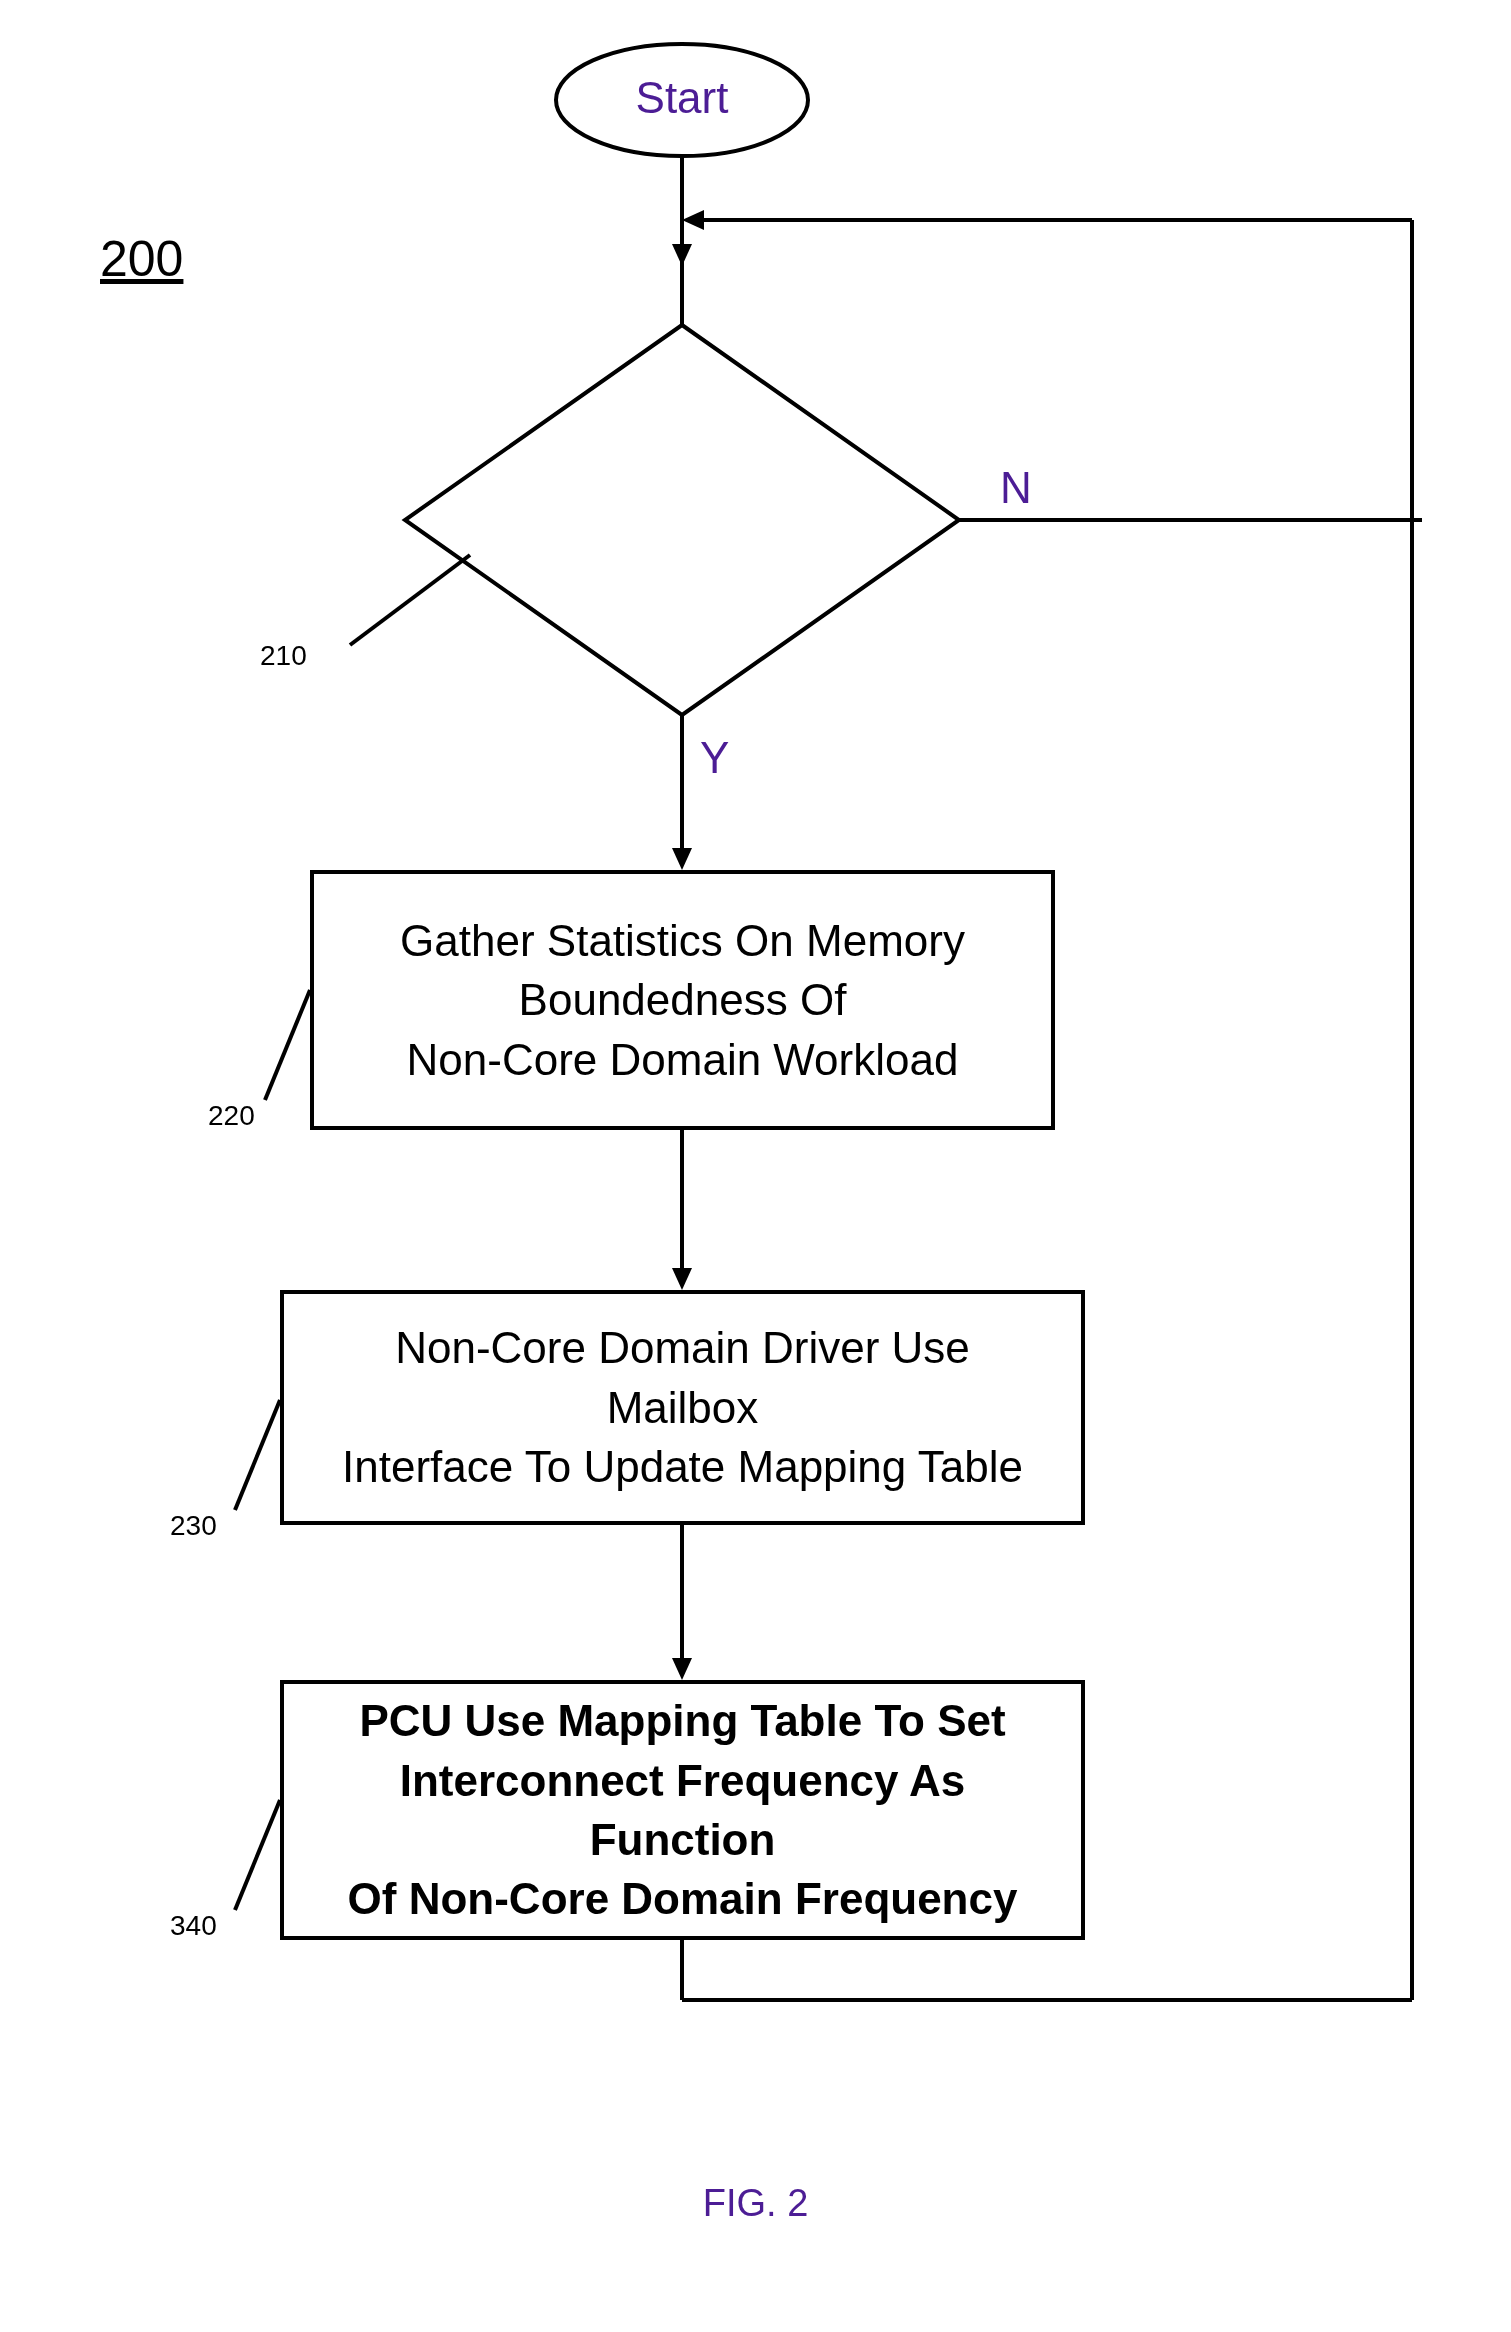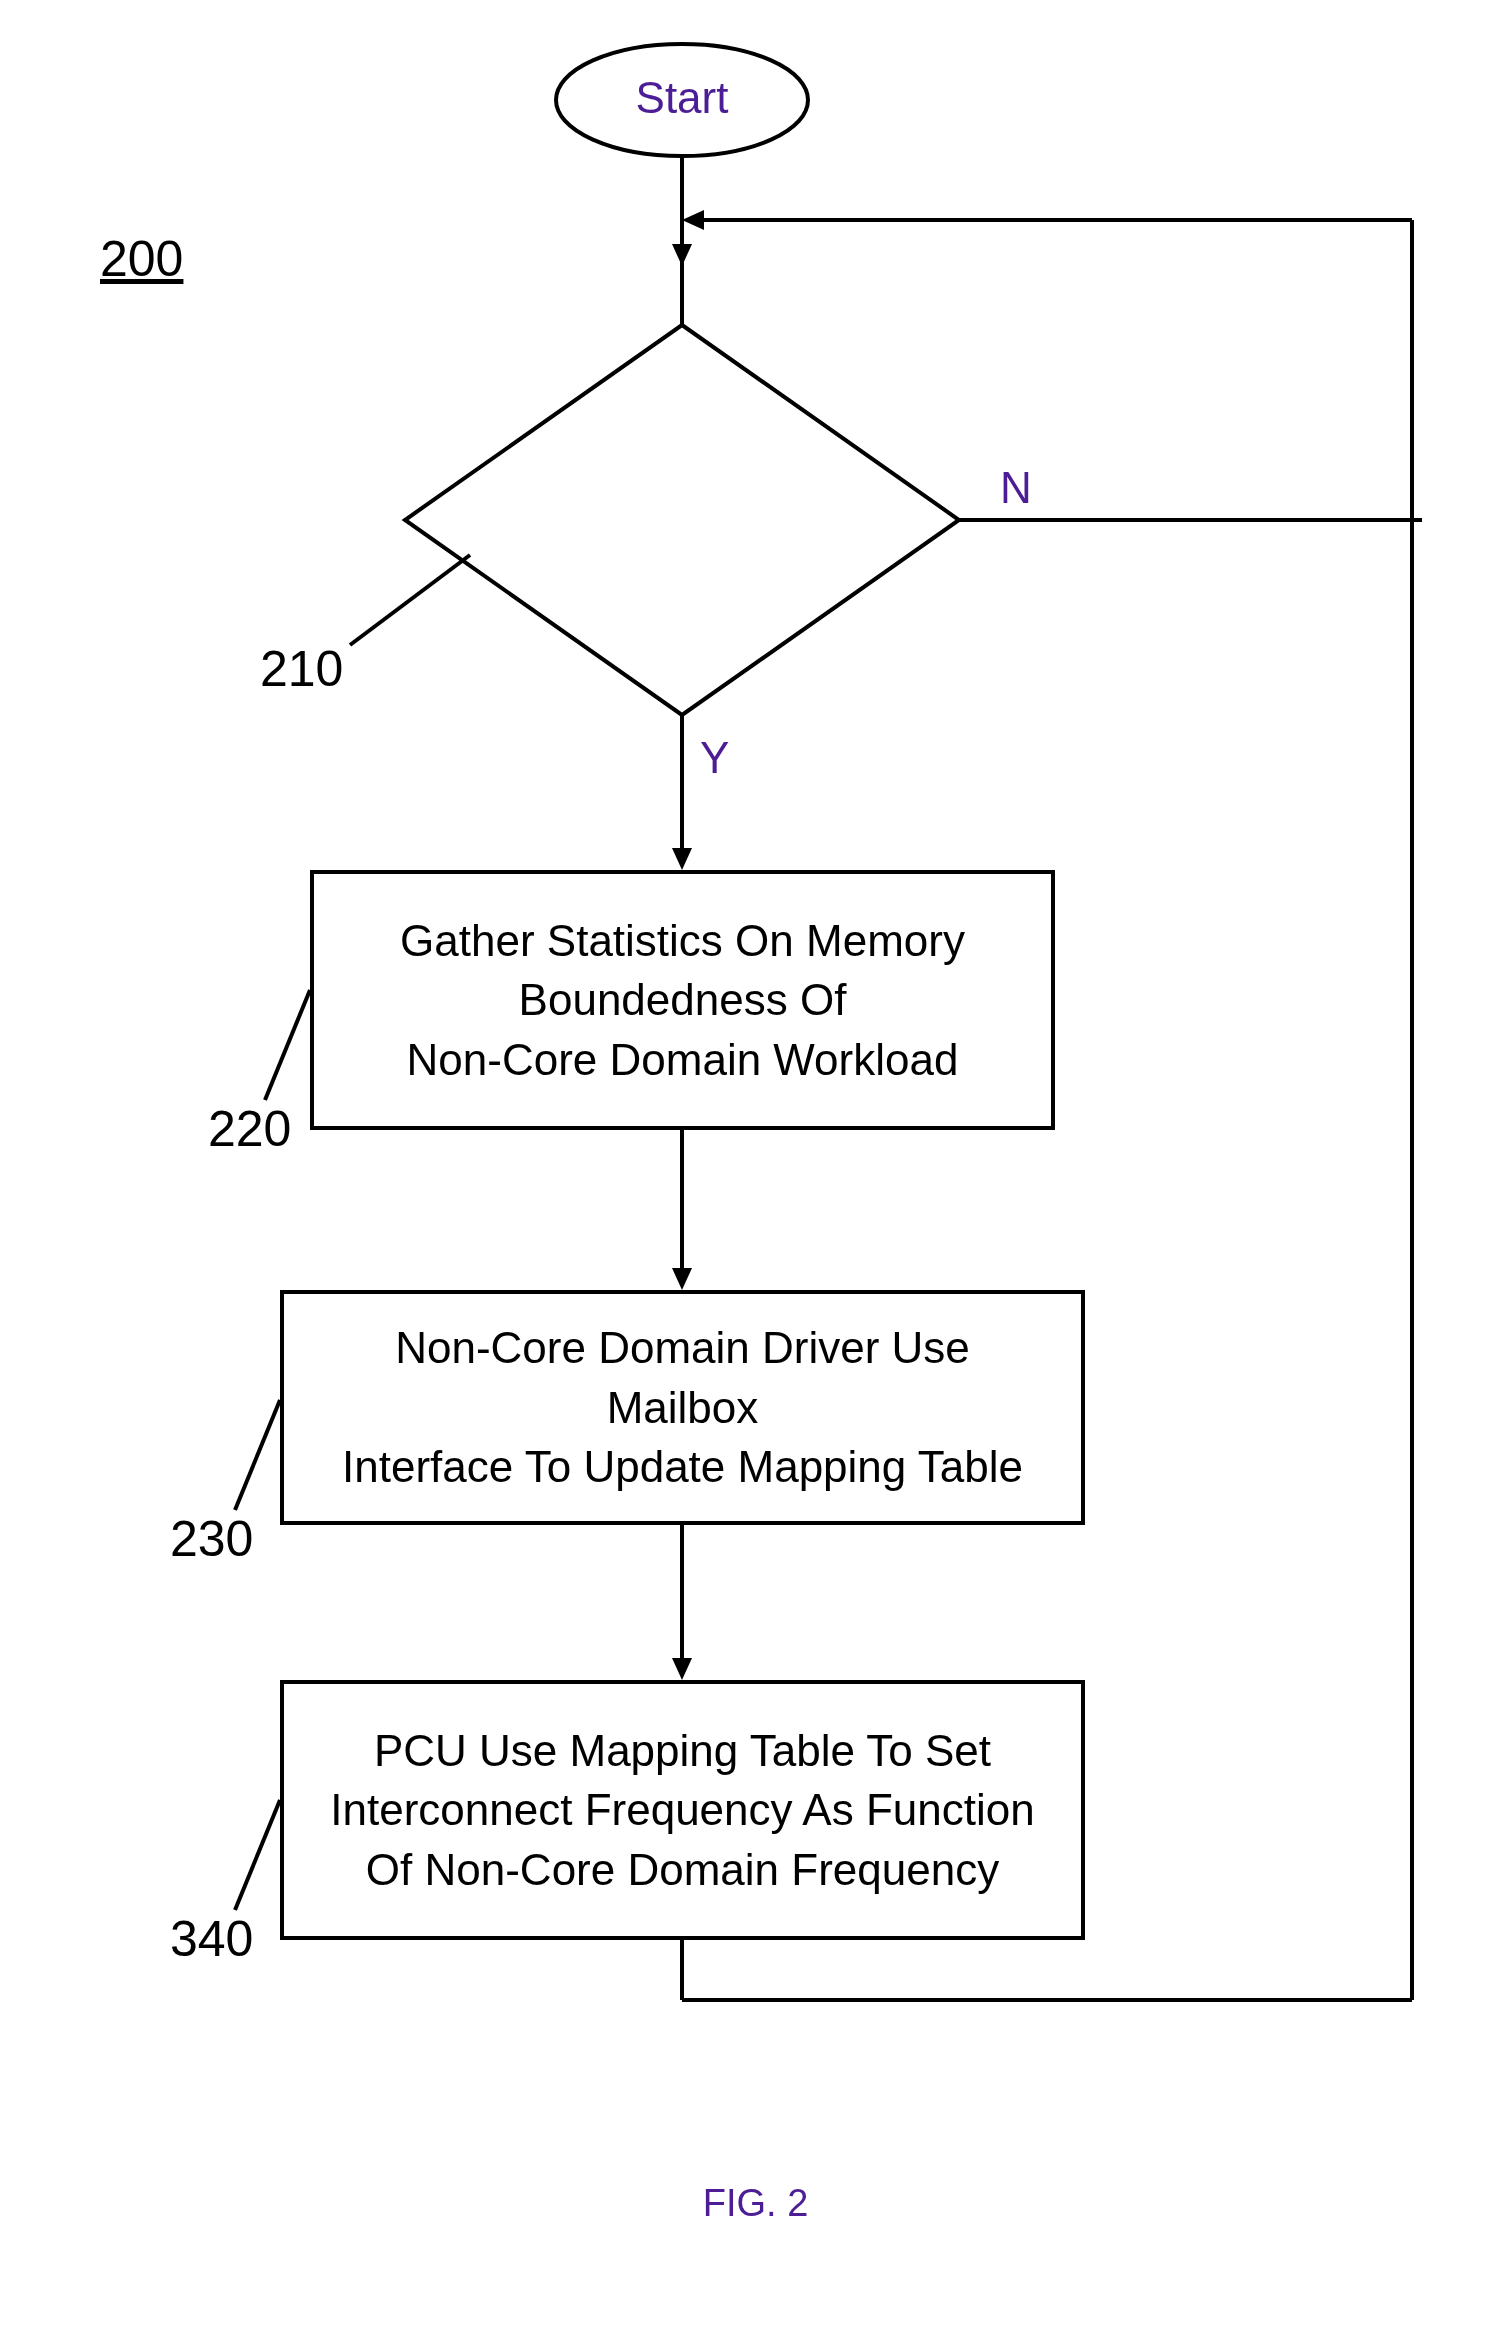--- a/index.html
+++ b/index.html
@@ -16,21 +16,21 @@
   }
   .label {
     position: absolute;
     font-size: 44px;
     color: #4c1d95;
     text-align: center;
     line-height: 1.25;
   }
   .ref {
     position: absolute;
-    font-size: 50px;
+    font-size: 28px;
     color: #000;
   }
   .box {
     position: absolute;
     border: 4px solid #000;
     background: #fff;
     display: flex;
     align-items: center;
     justify-content: center;
     text-align: center;
@@ -115,21 +115,21 @@
   <svg class="shape" style="left:235px; top:1400px;" width="50" height="110">
     <line x1="45" y1="0" x2="0" y2="110" stroke="#000" stroke-width="4"></line>
   </svg>
   <div class="ref" style="left:170px; top:1510px;">230</div>
 
   <svg class="shape" style="left:672px; top:1525px;" width="20" height="155">
     <line x1="10" y1="0" x2="10" y2="135" stroke="#000" stroke-width="4"></line>
     <polygon points="10,155 0,133 20,133" fill="#000"></polygon>
   </svg>
 
-  <div class="box" style="left:280px; top:1680px; width:805px; height:260px; white-space:pre-line;">PCU Use Mapping Table To Set
+  <div class="box" style="left:280px; top:1680px; width:805px; height:260px; white-space:pre-line;font-weight:bold;">PCU Use Mapping Table To Set
 Interconnect Frequency As Function
 Of Non-Core Domain Frequency</div>
   <svg class="shape" style="left:235px; top:1800px;" width="50" height="110">
     <line x1="45" y1="0" x2="0" y2="110" stroke="#000" stroke-width="4"></line>
   </svg>
   <div class="ref" style="left:170px; top:1910px;">340</div>
 
   <svg class="shape" style="left:672px; top:1940px;" width="750" height="70">
     <line x1="10" y1="0" x2="10" y2="60" stroke="#000" stroke-width="4"></line>
     <line x1="10" y1="60" x2="740" y2="60" stroke="#000" stroke-width="4"></line>

